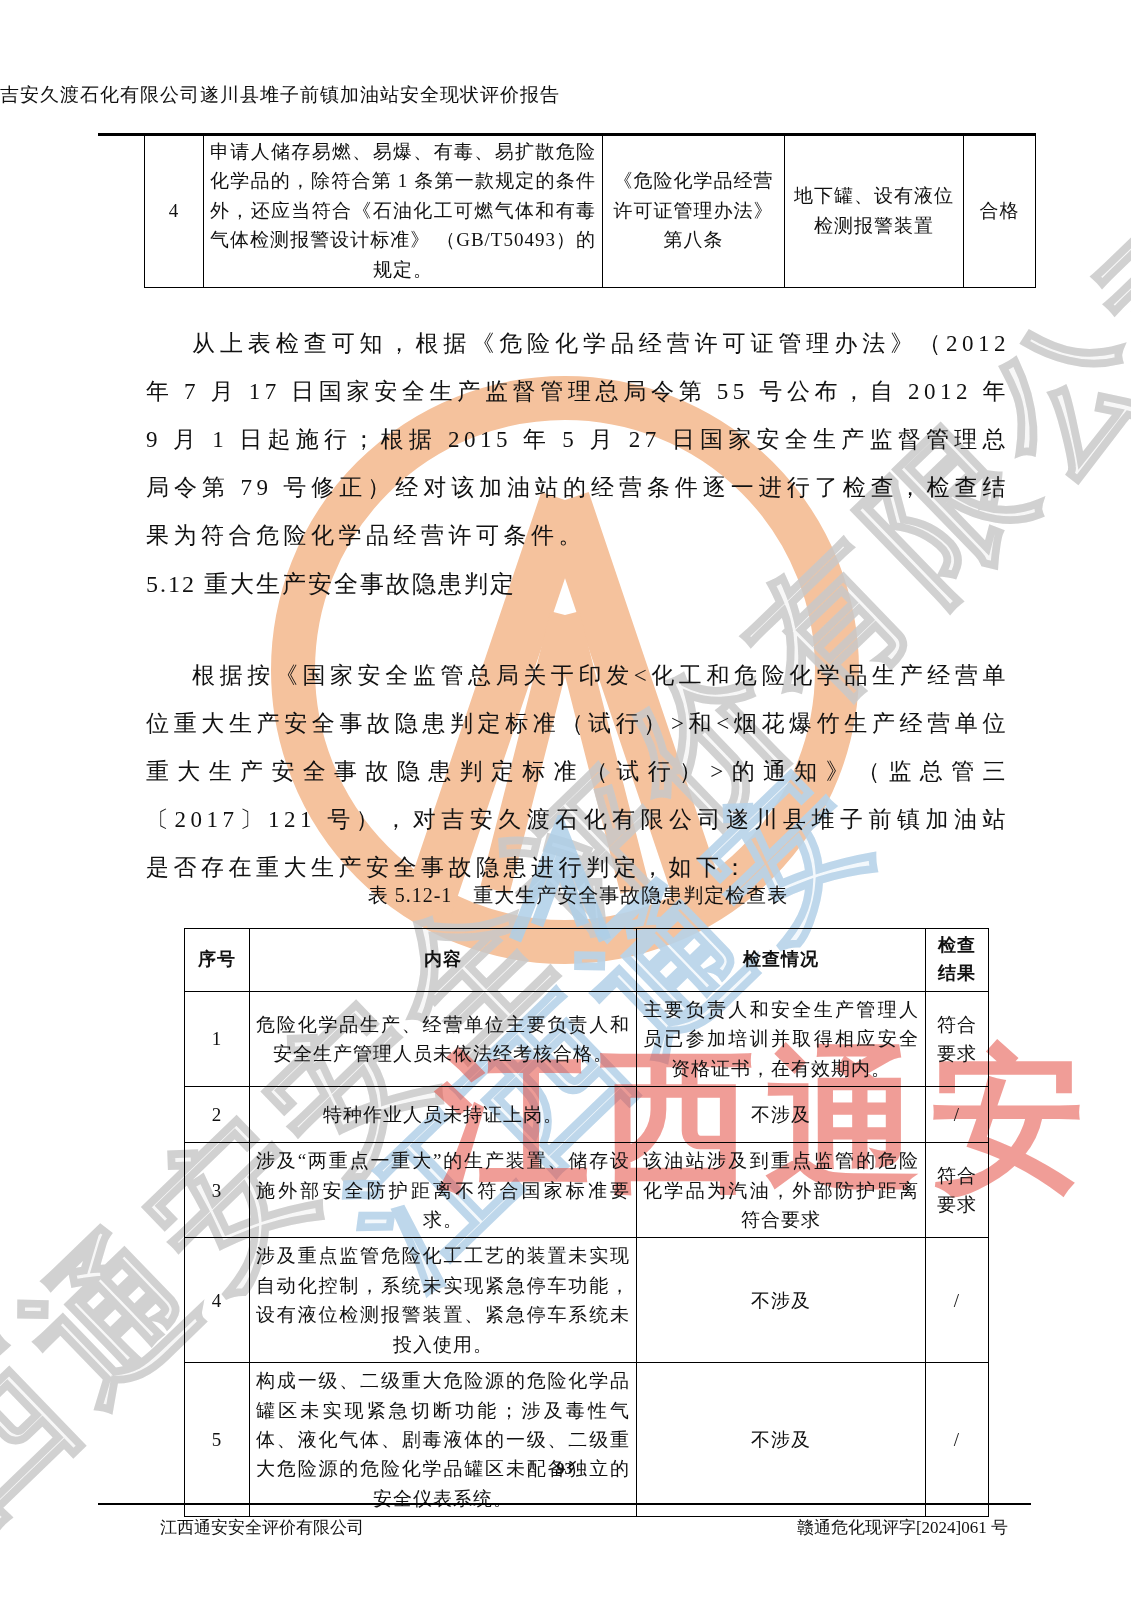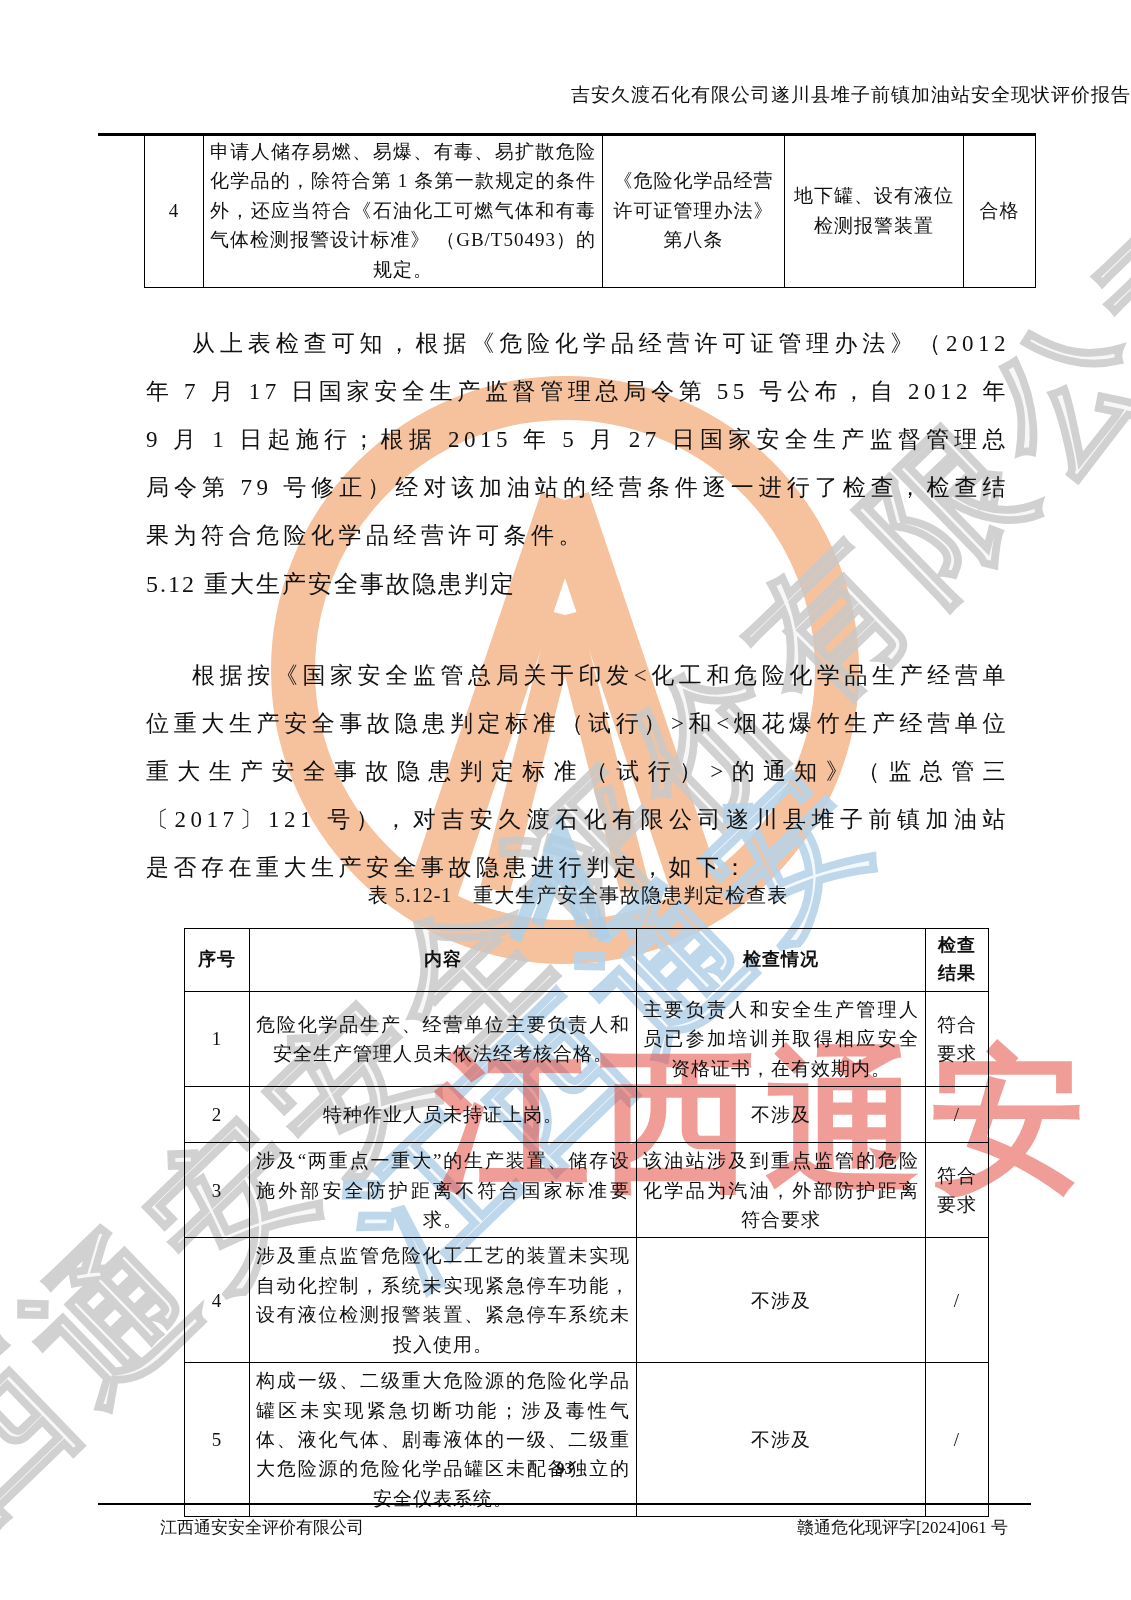--- a/index.html
+++ b/index.html
@@ -13,21 +13,21 @@
            font-weight:bold;color:rgba(205,205,205,0.18);
            -webkit-text-stroke:3px #c9c9c9;letter-spacing:14px;}
   .wm-gray{left:-180px;top:1500px;font-size:152px;transform:rotate(-44deg);transform-origin:0 50%;opacity:.85;}
   .wm-blue{left:380px;top:1150px;font-size:150px;transform:rotate(-44deg);transform-origin:0 50%;
            -webkit-text-stroke:3px #b7d3e9;color:rgba(183,211,233,0.18);opacity:.9;}
   .wm-red{position:absolute;left:435px;top:1018px;font-size:155px;font-weight:bold;
           font-family:"Liberation Sans",sans-serif;color:rgba(228,76,66,0.55);
           letter-spacing:10px;white-space:nowrap;}
   .wm-blue-a{position:absolute;left:505px;top:815px;width:110px;height:130px;opacity:.85;}
   
-  .header-title{top:82px;left:0;width:100%;text-align:right;font-size:19px;letter-spacing:1px;z-index:1;}
+  .header-title{top:82px;left:0;width:100%;text-align:left;font-size:19px;letter-spacing:1px;z-index:1;}
   .header-rule{top:133px;left:98px;width:937px;border-top:3px solid #000;z-index:1;}
   .footer-rule{top:1503px;left:98px;width:933px;border-top:2.5px solid #000;z-index:1;}
   .page-number{top:1460px;left:98px;width:933px;text-align:center;font-size:16px;z-index:1;font-weight:bold;}
   .footer-row{top:1516px;left:160px;width:848px;display:flex;justify-content:space-between;
               font-size:17px;z-index:1;}
   
   .para{left:146px;width:864px;font-size:23px;line-height:48px;letter-spacing:4.5px;
         text-align:justify;text-justify:inter-ideograph;z-index:1;}
   .p1{top:320px;}
   .p2{top:652px;}

